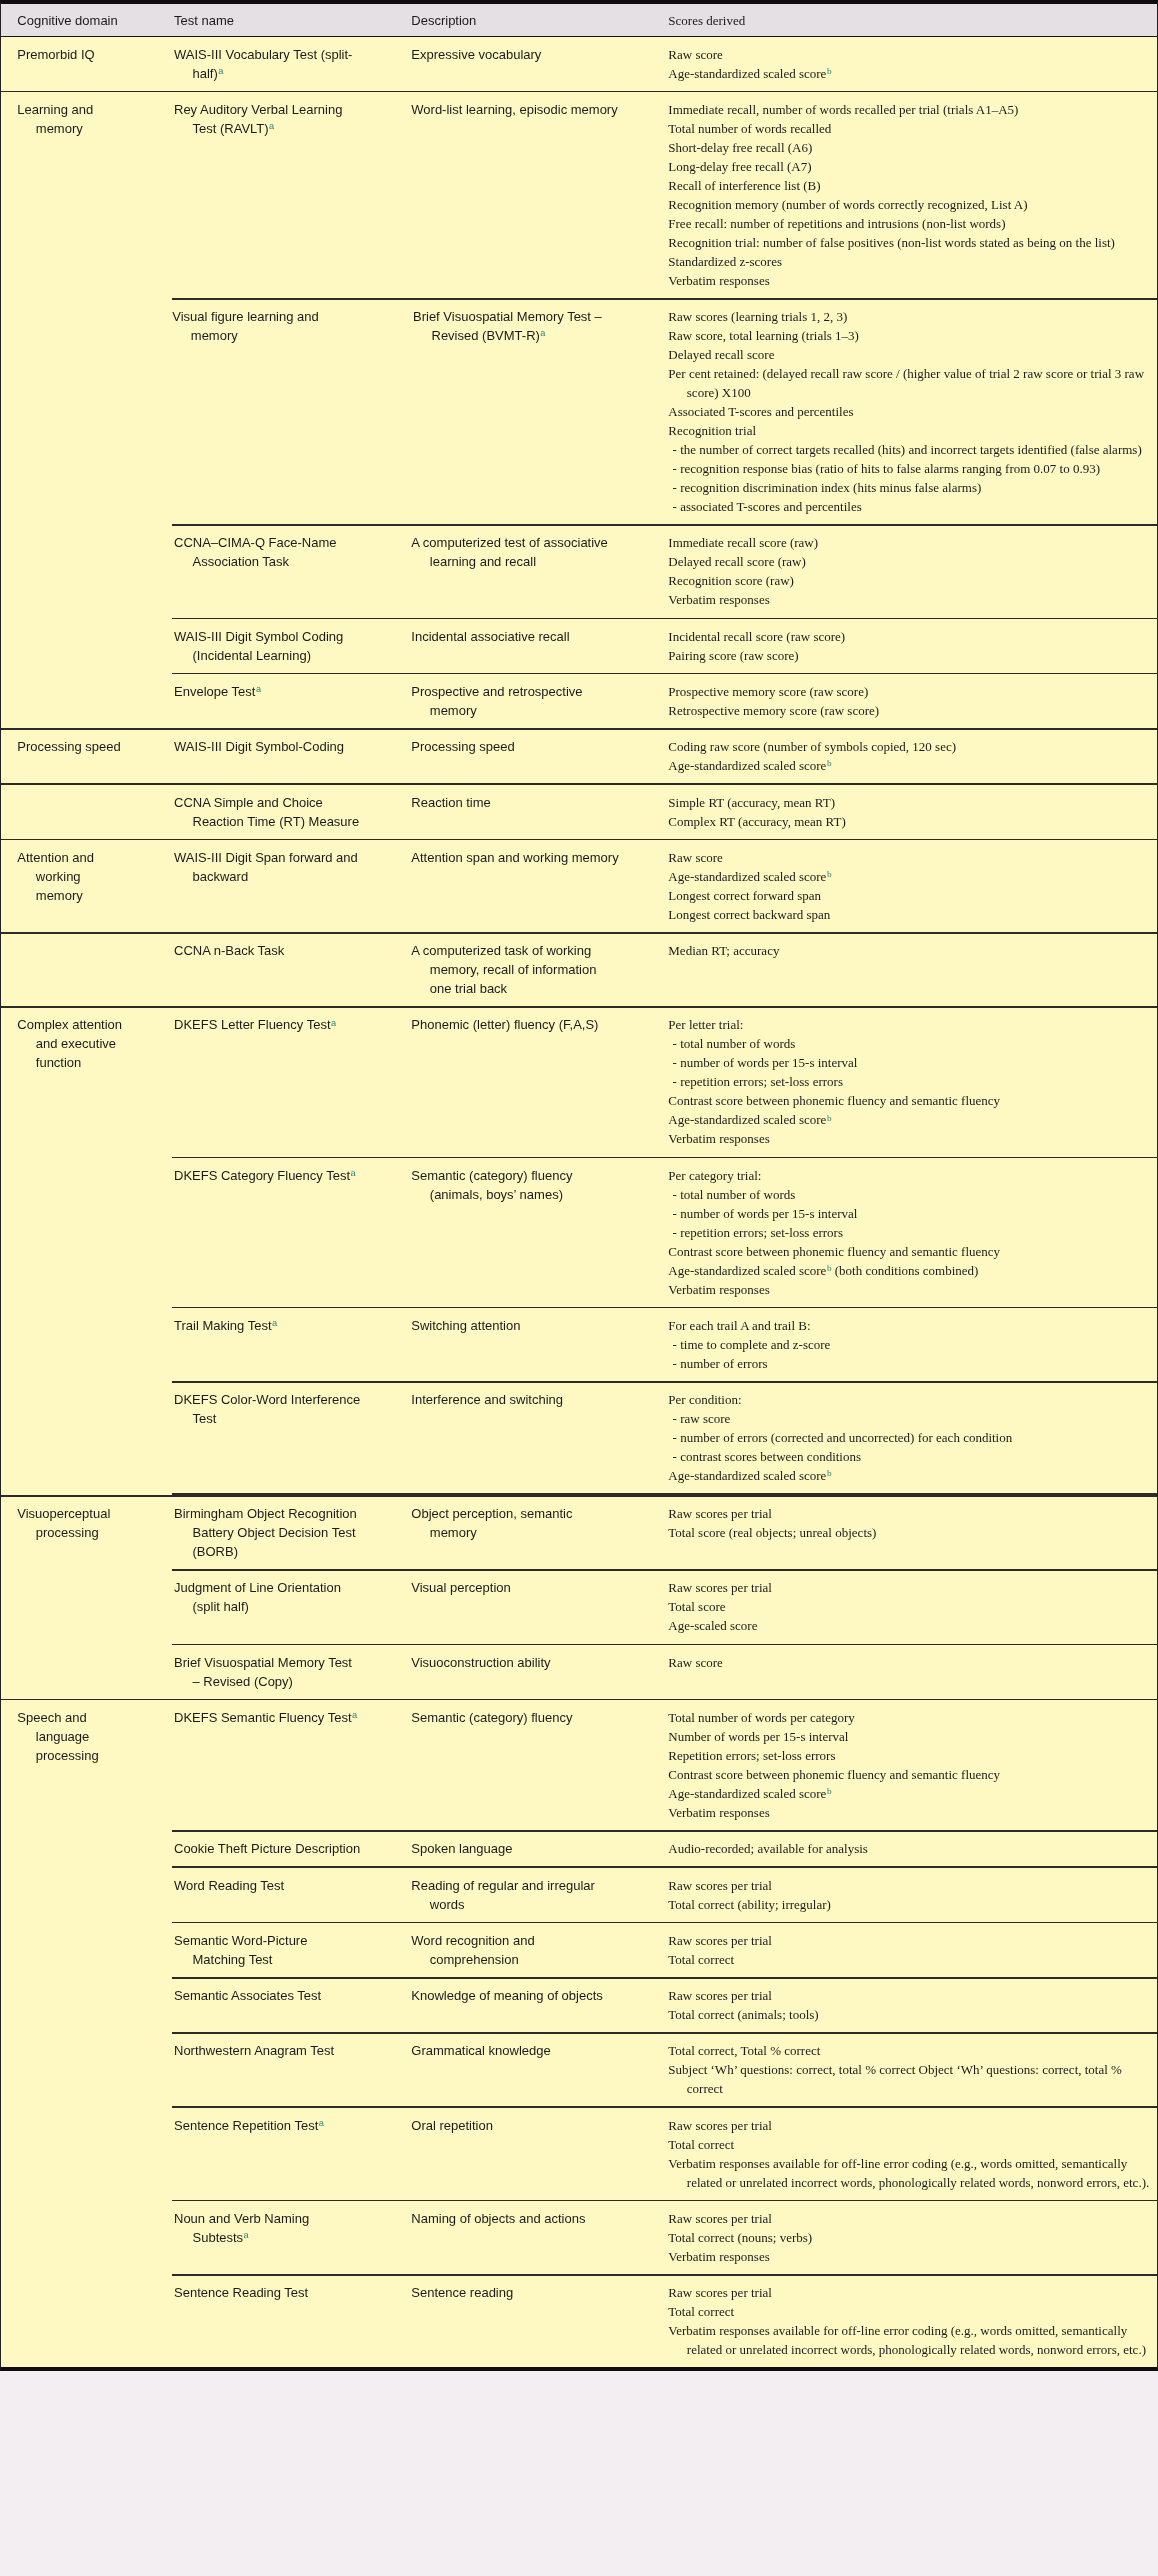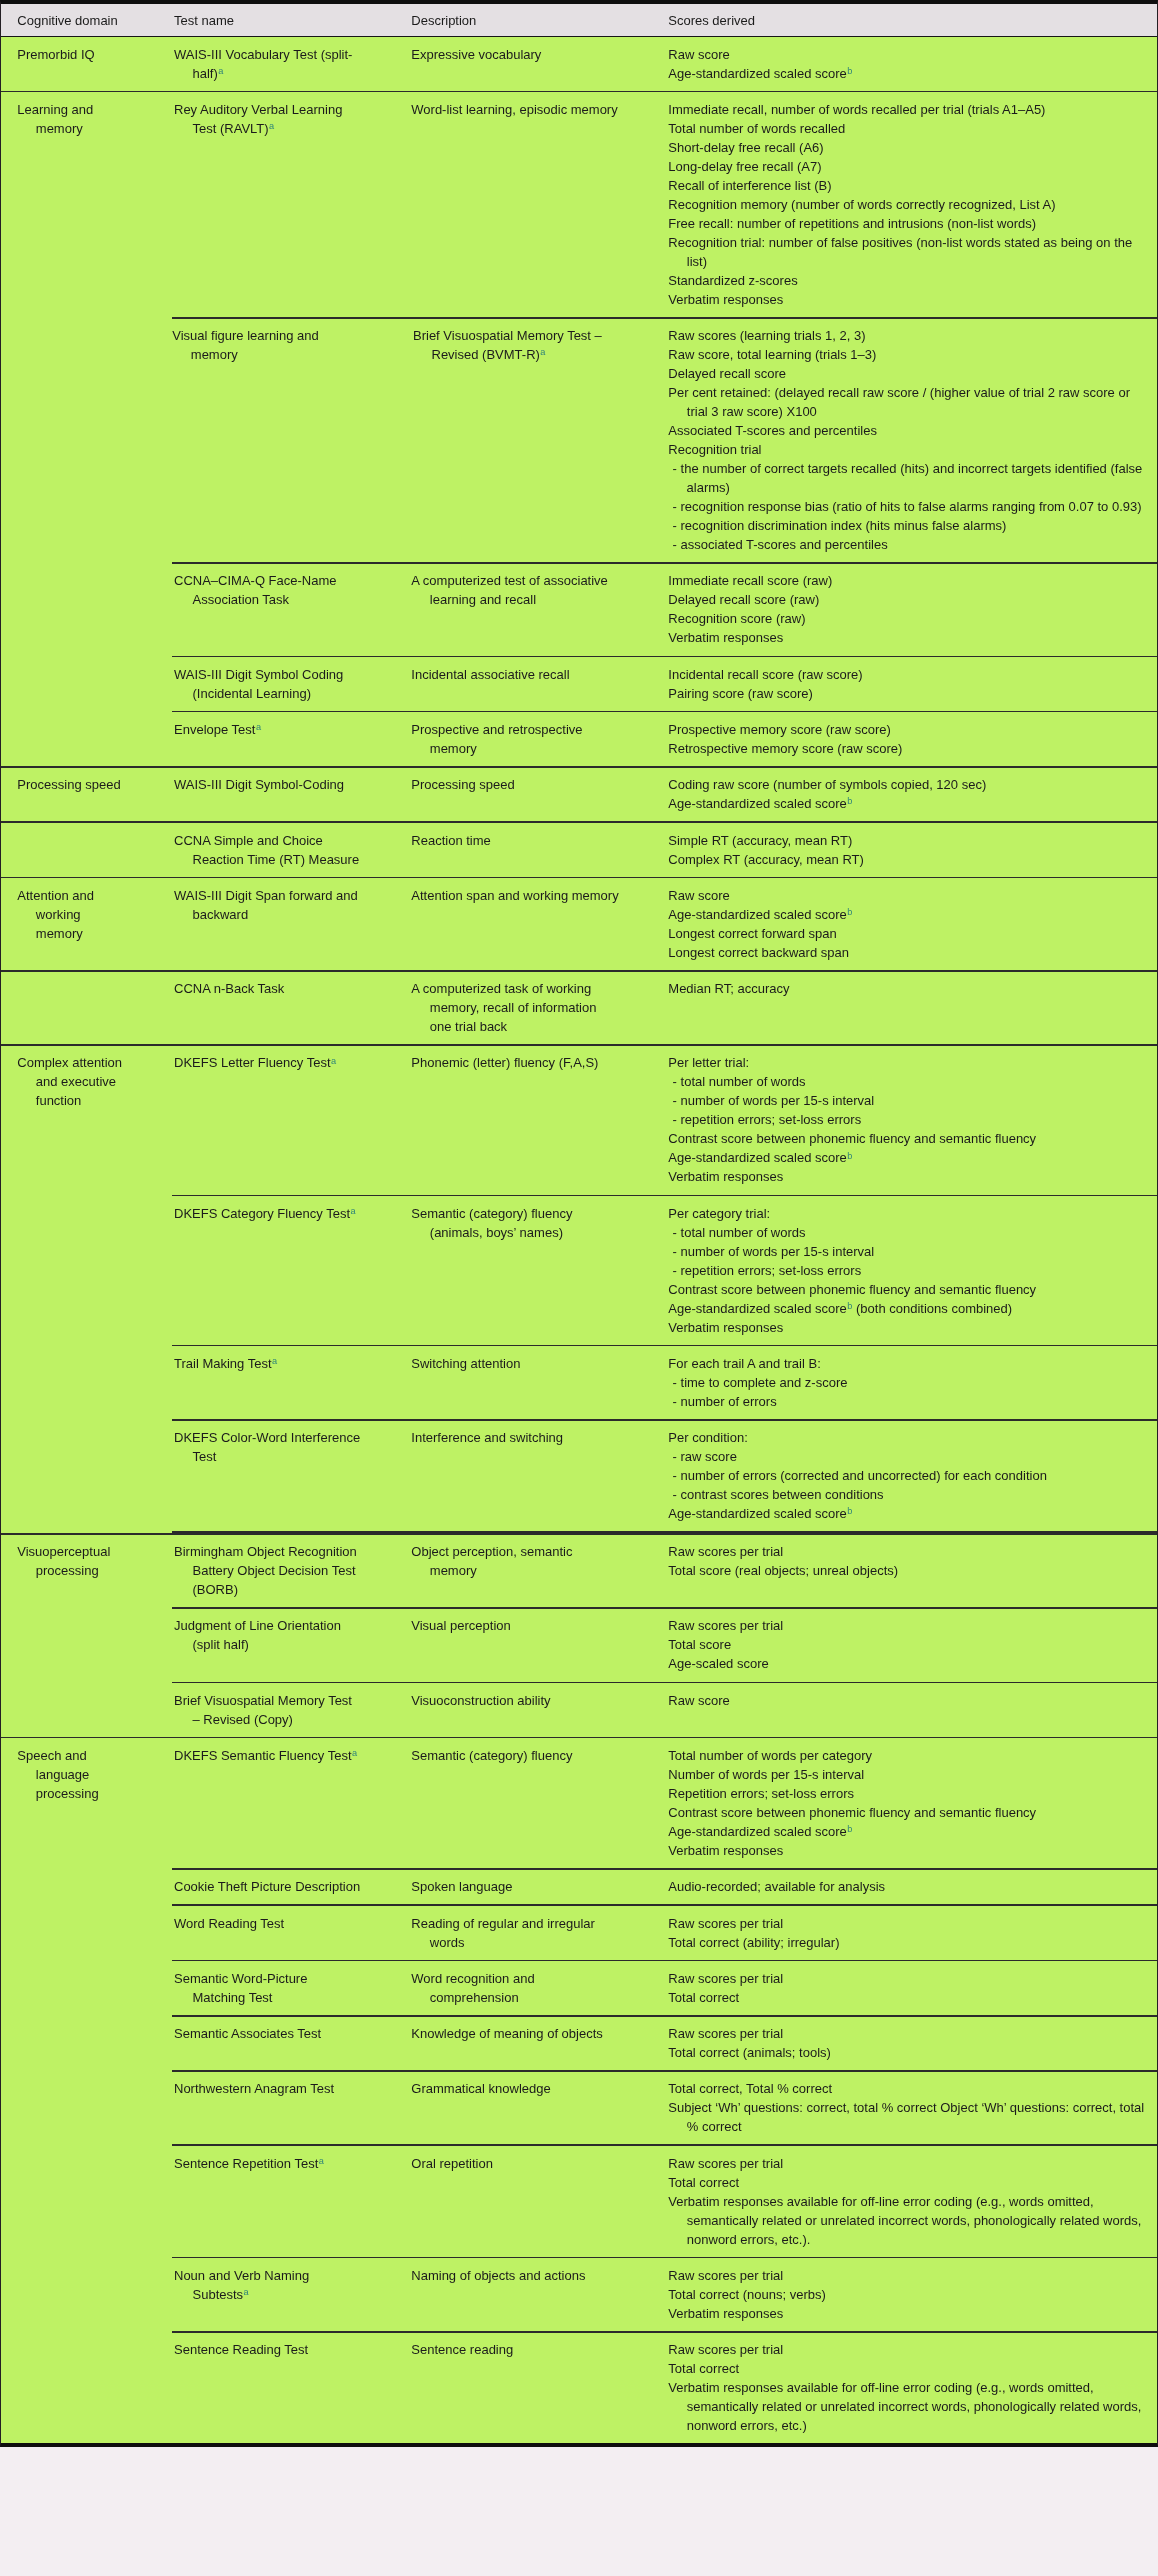--- a/index.html
+++ b/index.html
@@ -13,21 +13,21 @@
     font-family: "Liberation Sans", sans-serif;
     color: #1b1b1b;
   }
   .table {
     box-sizing: border-box;
     width: 1158px;
     border-top: 4.9px solid #0e0e0e;
     border-bottom: 4.9px solid #0e0e0e;
     border-left: 1.6px solid #241f24;
     border-right: 1.6px solid #241f24;
-    background: #bef264;
+    background: #fef9c3;
   }
   .grid-row {
     display: grid;
     grid-template-columns: 155px 239px 257px 1fr;
   }
   .thead {
     background: #e4e0e3;
     border-bottom: 1.6px solid #161616;
     padding: 7.6px 0 7px 0;
   }
@@ -38,21 +38,21 @@
   .row {
     padding: 7.6px 0 8.1px 0;
   }
   .cell {
     font-size: 13px;
     line-height: 19px;
   }
   .c1 { padding-left: 16.3px; padding-right: 28px; }
   .c2 { padding-left: 18px; padding-right: 33px; }
   .c3 { padding-left: 16.3px; padding-right: 33px; }
-  .c4 { padding-left: 16.3px; padding-right: 6px; }
+  .c4 { padding-left: 16.3px; padding-right: 6px; font-family: Liberation Serif, serif; }
   .hang {
     padding-left: 18.5px;
     text-indent: -18.5px;
   }
   .score.dash {
     margin-left: 4.3px;
     padding-left: 14px;
     text-indent: -14px;
   }
   .hr {

